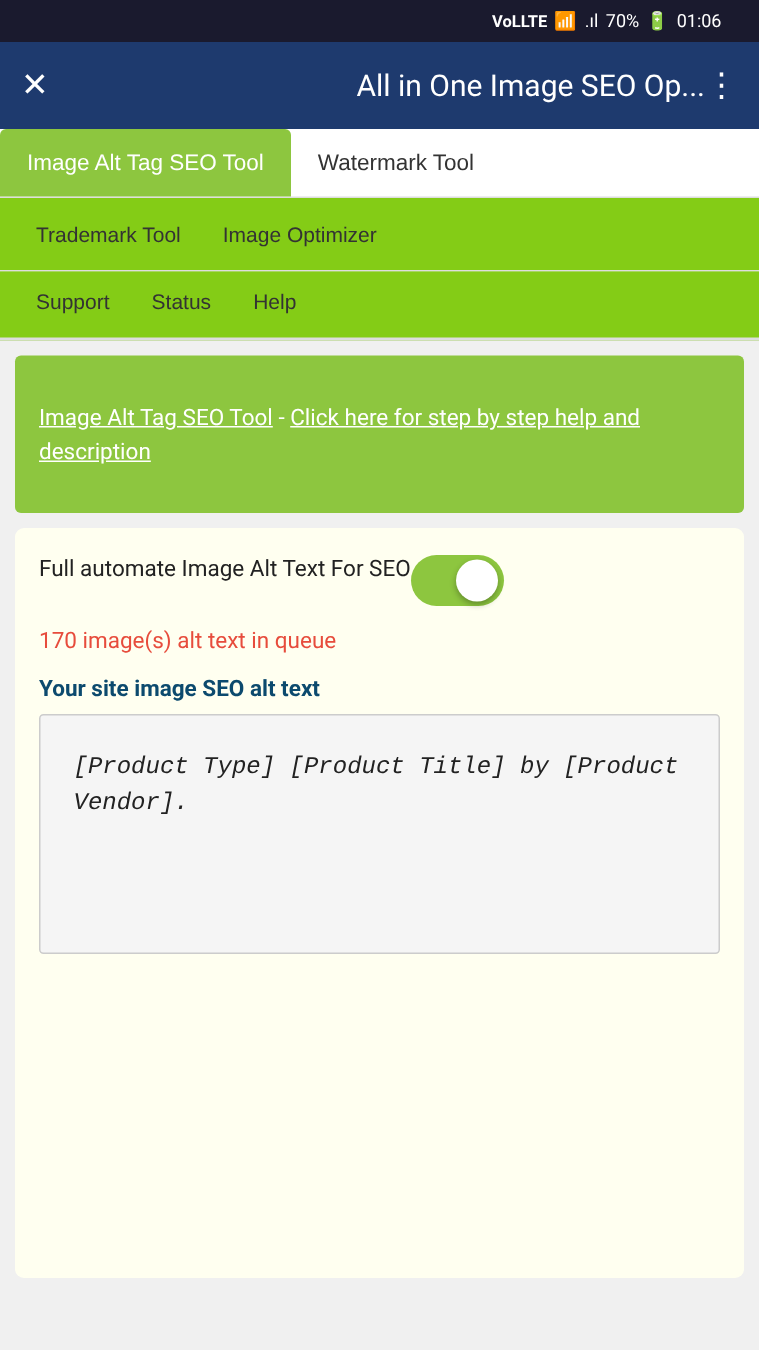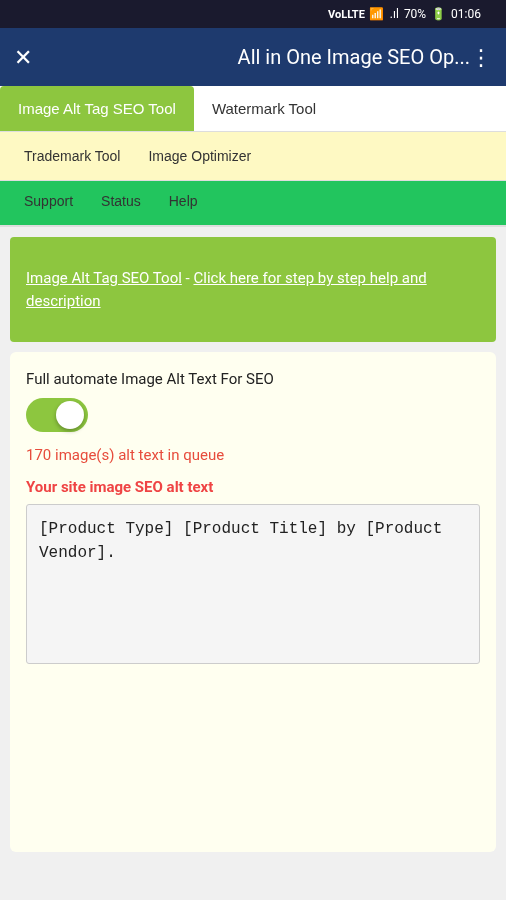--- a/index.html
+++ b/index.html
@@ -75,34 +75,34 @@
     }
     .nav-tab.active {
       background: #8dc63f;
       color: white;
       font-weight: 500;
       border-radius: 4px 4px 0 0;
     }
 
     
     .nav-row-2 {
-      background: #fef9c3;
+      background: #84cc16;
       display: flex;
       align-items: center;
       padding: 6px 10px;
       border-bottom: 1px solid #ddd;
     }
     .nav-row-2 .nav-tab {
       padding: 10px 14px;
       font-size: 14px;
     }
 
     
     .nav-row-3 {
-      background: #22c55e;
+      background: #84cc16;
       display: flex;
       align-items: center;
       padding: 4px 10px 8px 10px;
       border-bottom: 2px solid #ddd;
     }
     .nav-row-3 .nav-tab {
       padding: 8px 14px;
       font-size: 14px;
     }
 
@@ -135,21 +135,21 @@
       background: #fffff0;
       margin: 8px 10px;
       border-radius: 6px;
       padding: 18px 16px 20px 16px;
       min-height: 500px;
     }
 
     
     .toggle-row {
       display: flex;
-      flex-direction: column;
+      flex-direction: row;
       margin-bottom: 14px;
     }
     .toggle-label {
       font-size: 15px;
       color: #222;
       margin-bottom: 10px;
     }
 
     
     .toggle-switch {
@@ -181,34 +181,35 @@
     .queue-status {
       color: #e74c3c;
       font-size: 15px;
       margin-bottom: 14px;
     }
 
     
     .alt-text-label {
       font-size: 15px;
       font-weight: bold;
-      color: #ef4444;
+      color: #0c4a6e;
       margin-bottom: 8px;
     }
     .alt-text-box {
       background: #f5f5f5;
       border: 1px solid #ccc;
       border-radius: 3px;
-      padding: 12px;
+      padding: 22px;
       font-family: 'Courier New', monospace;
       font-size: 16px;
       color: #222;
       line-height: 1.5;
       min-height: 160px;
       width: 100%;
+      font-style: italic;
     }
   </style>
 </head>
 <body>
 
 <div class="status-bar">
   <span class="status-bar-text">VoL<br style="display:none">LTE</span>
   <span>📶</span>
   <span>.ıl</span>
   <span>70%</span>

